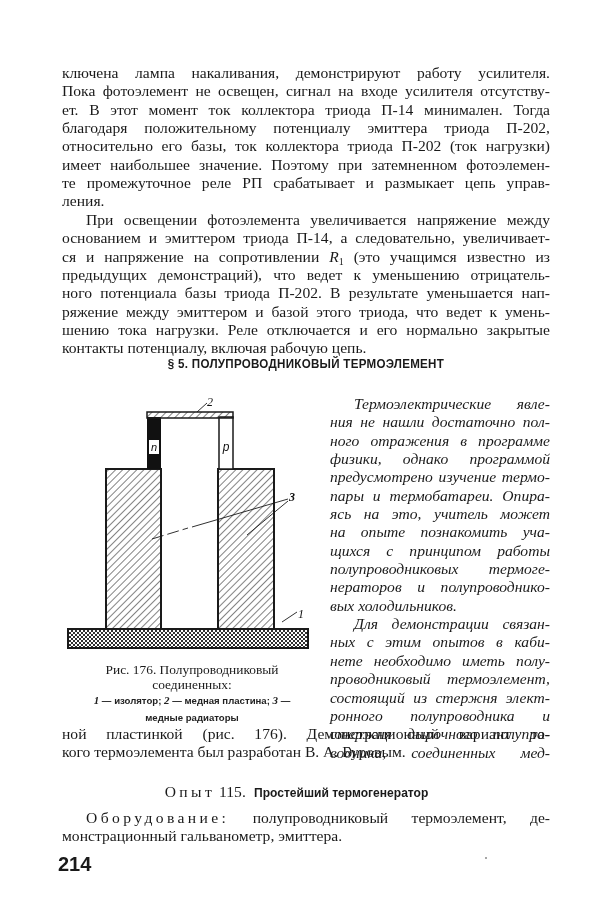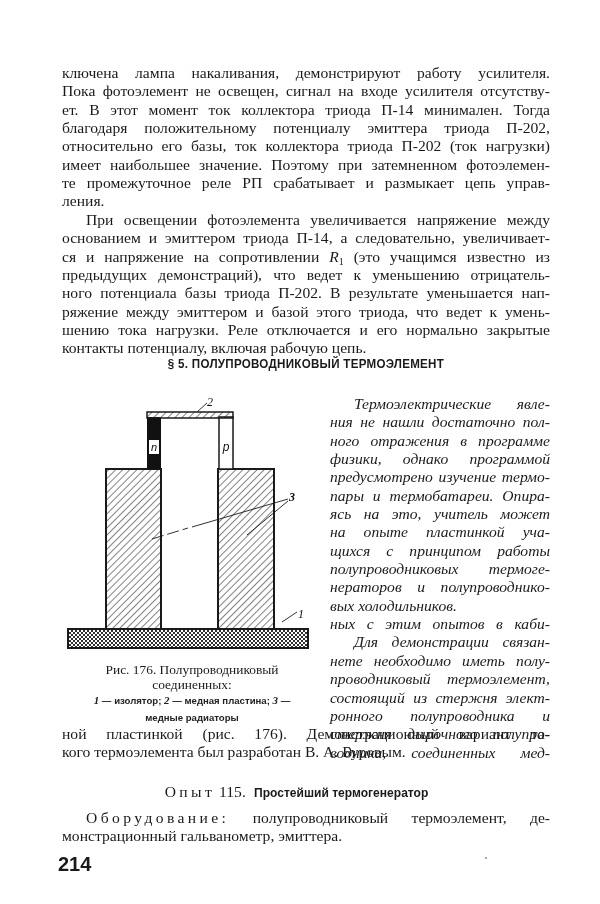--- a/index.html
+++ b/index.html
@@ -142,27 +142,27 @@
   </div>
 
   <div class="text-block col-right">
     <span class="line indent">Термоэлектрические явле-</span>
     <span class="line">ния не нашли достаточно пол-</span>
     <span class="line">ного отражения в программе</span>
     <span class="line">физики, однако программой</span>
     <span class="line">предусмотрено изучение термо-</span>
     <span class="line">пары и термобатареи. Опира-</span>
     <span class="line">ясь на это, учитель может</span>
-    <span class="line">на опыте пластинкой уча-</span>
+    <span class="line">на опыте познакомить уча-</span>
     <span class="line">щихся с принципом работы</span>
     <span class="line">полупроводниковых термоге-</span>
     <span class="line">нераторов и полупроводнико-</span>
     <span class="line last">вых холодильников.</span>
+    <span class="line indent">Для демонстрации связан-</span>
     <span class="line">ных с этим опытов в каби-</span>
-    <span class="line indent">Для демонстрации связан-</span>
     <span class="line">нете необходимо иметь полу-</span>
     <span class="line">проводниковый термоэлемент,</span>
     <span class="line">состоящий из стержня элект-</span>
     <span class="line">ронного полупроводника и</span>
     <span class="line">стержня дырочного полупро-</span>
     <span class="line">водника, соединенных мед-</span>
   </div>
 
   <div class="text-block full-cont">
     <span class="line">ной пластинкой (рис. 176). Демонстрационный вариант та-</span>

